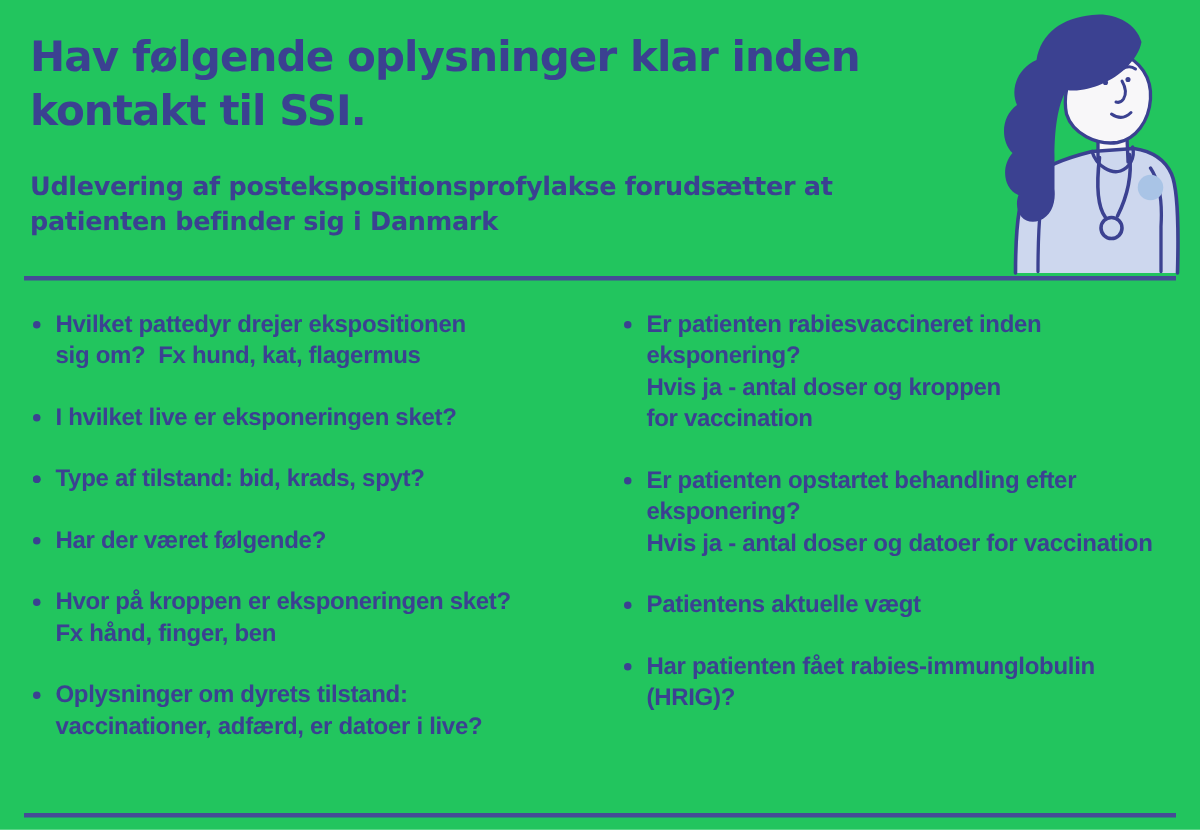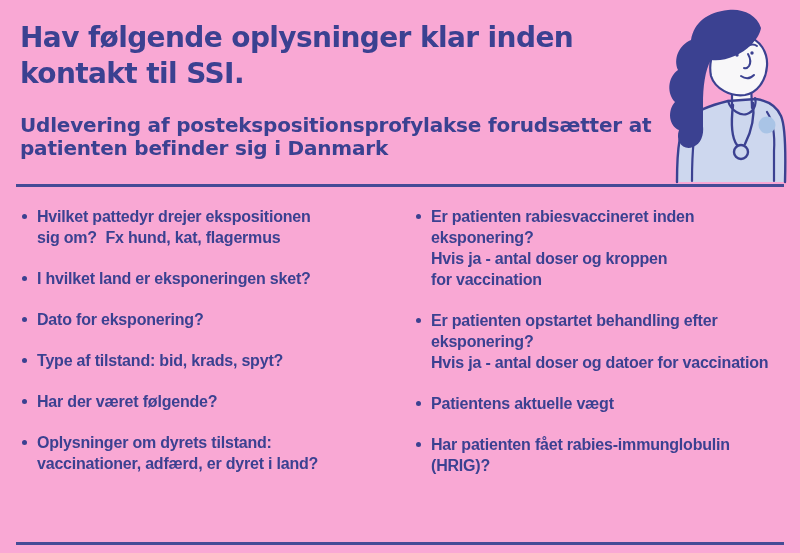--- a/index.html
+++ b/index.html
@@ -1,40 +1,40 @@
 <!DOCTYPE html>
 <html><head>
 <meta charset="utf-8">
 <style>
   html,body { margin:0; padding:0; }
   .page {
     position:relative;
     width:800px; height:553px;
-    background:#f9a8d4;
+    background:#22c55e;
     color:#3b4191;
     font-family:"Liberation Sans", sans-serif;
     overflow:hidden;
     box-sizing:border-box;
   }
   .header { position:relative; padding:20px 20px 0 20px; }
   .title {
     margin:0;
     width:630px;
     font-family:"DejaVu Sans", sans-serif;
     font-weight:bold;
     font-size:28px;
     line-height:36px;
     letter-spacing:-0.6px;
     white-space:pre-line;
   }
   .subtitle {
     margin:22px 0 0 0;
     font-family:"DejaVu Sans", sans-serif;
     font-weight:bold;
-    font-size:20px;
+    font-size:17px;
     line-height:23px;
     letter-spacing:-0.2px;
     white-space:pre-line;
   }
   .illustration {
     position:absolute;
     top:4px; right:8px;
     width:148px; height:180px;
   }
   .divider {
@@ -116,26 +116,28 @@
       </svg>
     </div>
   </div>
 
   <hr class="divider divider-top">
 
   <div class="columns">
     <ul class="col col-left">
       <li class="item"><span class="dot"></span><span class="txt">Hvilket pattedyr drejer ekspositionen
 sig om? &nbsp;Fx hund, kat, flagermus</span></li>
-      <li class="item"><span class="dot"></span><span class="txt">I hvilket land er eksponeringen sket?</span></li>
-      <li class="item"><span class="dot"></span><span class="txt">Dato for eksponering?</span></li>
+      <li class="item"><span class="dot"></span><span class="txt">I hvilket live er eksponeringen sket?</span></li>
+      <li class="item"><span class="dot"></span></li>
       <li class="item"><span class="dot"></span><span class="txt">Type af tilstand: bid, krads, spyt?</span></li>
       <li class="item"><span class="dot"></span><span class="txt">Har der været følgende?</span></li>
+      <li class="item"><span class="dot"></span><span class="txt">Hvor på kroppen er eksponeringen sket?
+Fx hånd, finger, ben</span></li>
       <li class="item"><span class="dot"></span><span class="txt">Oplysninger om dyrets tilstand:
-vaccinationer, adfærd, er dyret i land?</span></li>
+vaccinationer, adfærd, er datoer i live?</span></li>
     </ul>
     <ul class="col col-right">
       <li class="item"><span class="dot"></span><span class="txt">Er patienten rabiesvaccineret inden
 eksponering?
 Hvis ja - antal doser og kroppen
 for vaccination</span></li>
       <li class="item"><span class="dot"></span><span class="txt">Er patienten opstartet behandling efter
 eksponering?
 Hvis ja - antal doser og datoer for vaccination</span></li>
       <li class="item"><span class="dot"></span><span class="txt">Patientens aktuelle vægt</span></li>

